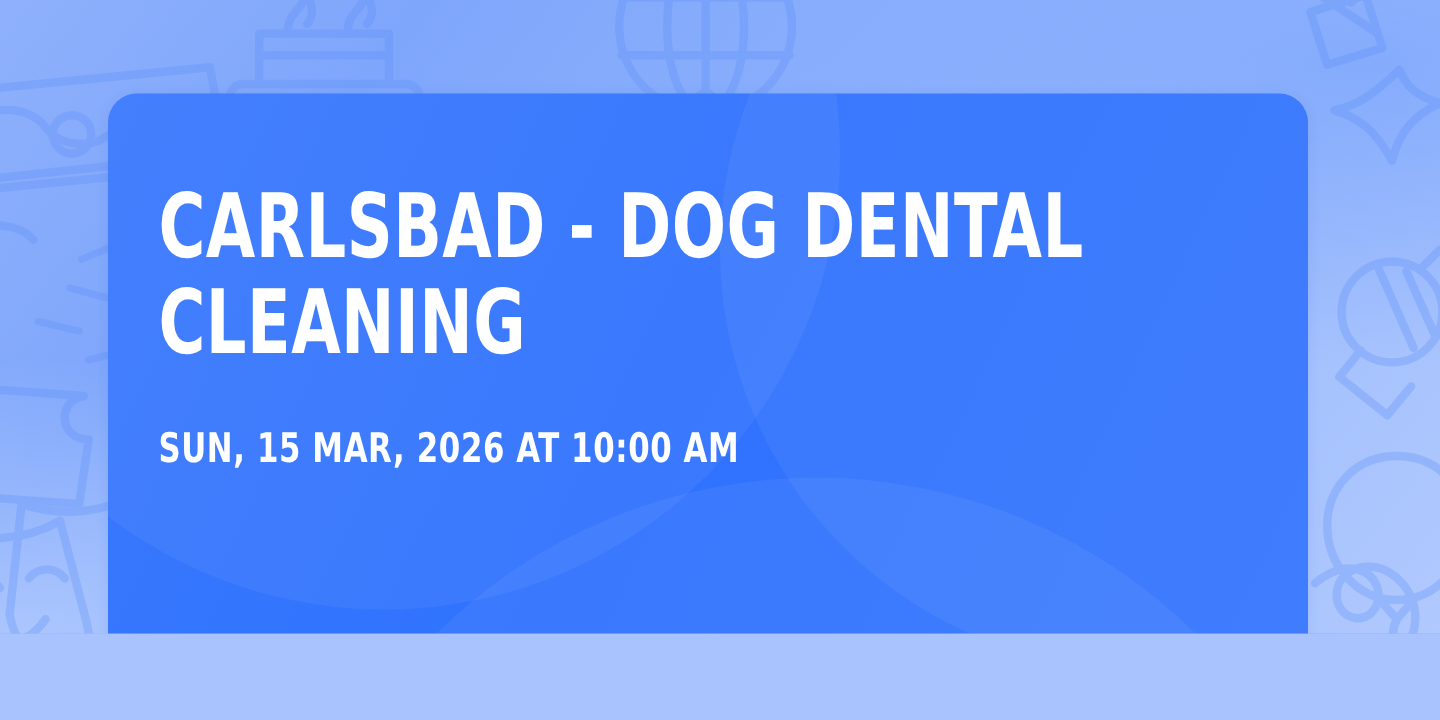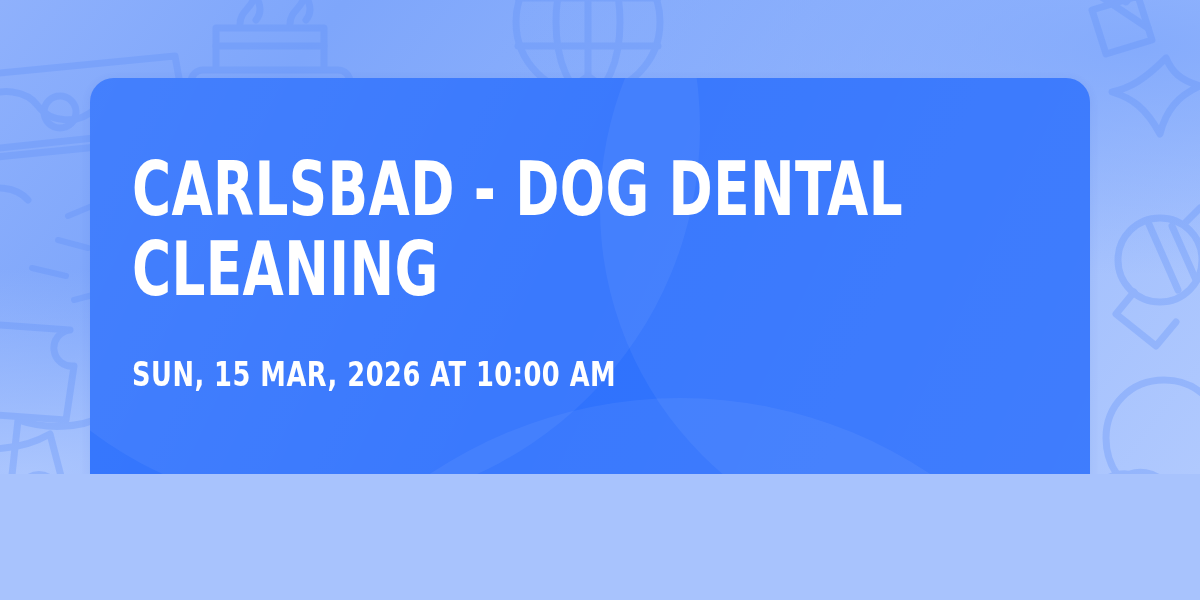--- a/index.html
+++ b/index.html
@@ -11,21 +11,21 @@
   }
 
   body {
     font-family: "Liberation Sans", sans-serif;
     background: #a8c3fd;
   }
 
   #stage {
     position: relative;
     width: 1200px;
-    height: 474px;
+    height: 528px;
     overflow: hidden;
     background:
       radial-gradient(120% 110% at 18% 96%, #a9c4fd 0%, #9dbcfd 38%, #7fa7fb 100%);
   }
 
   
   #bg-gradient {
     position: absolute;
     inset: 0;
     background:

